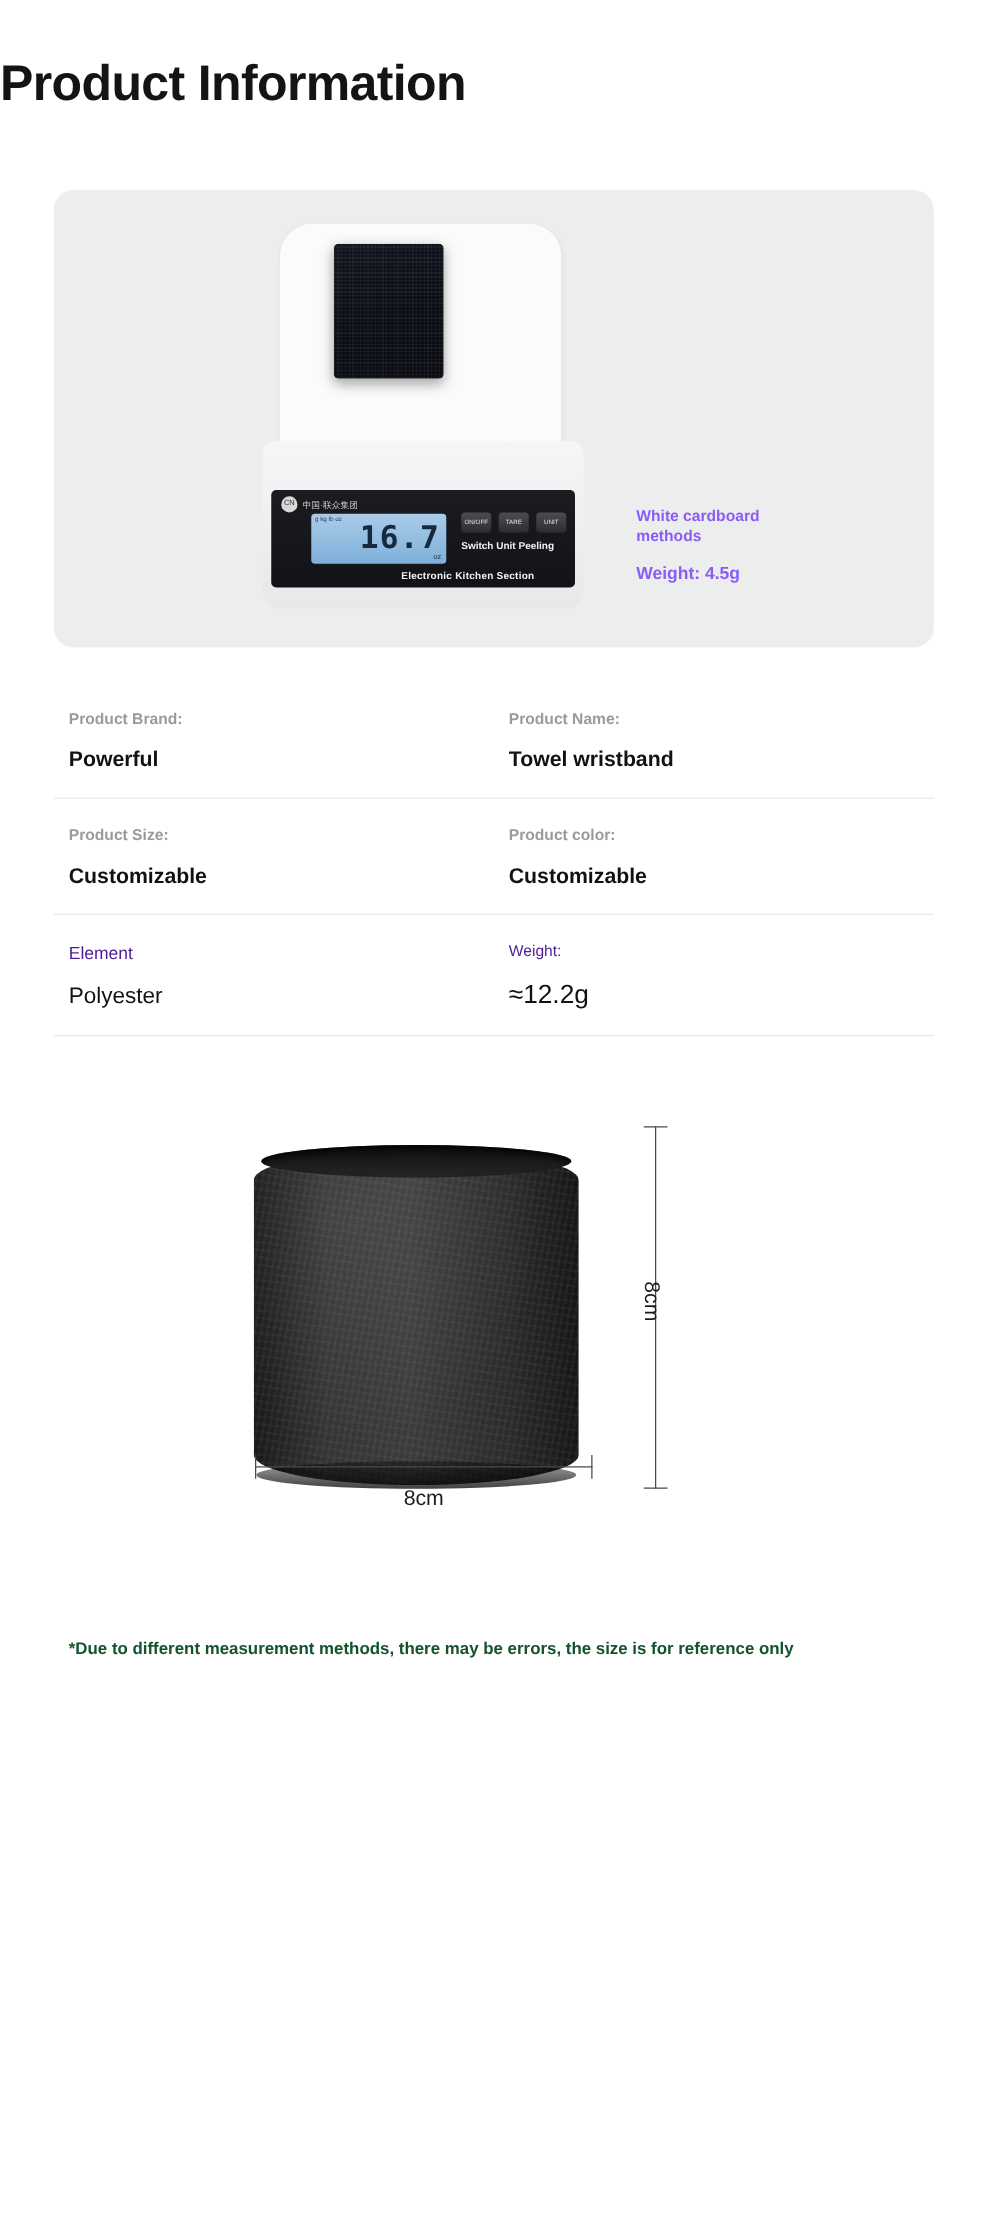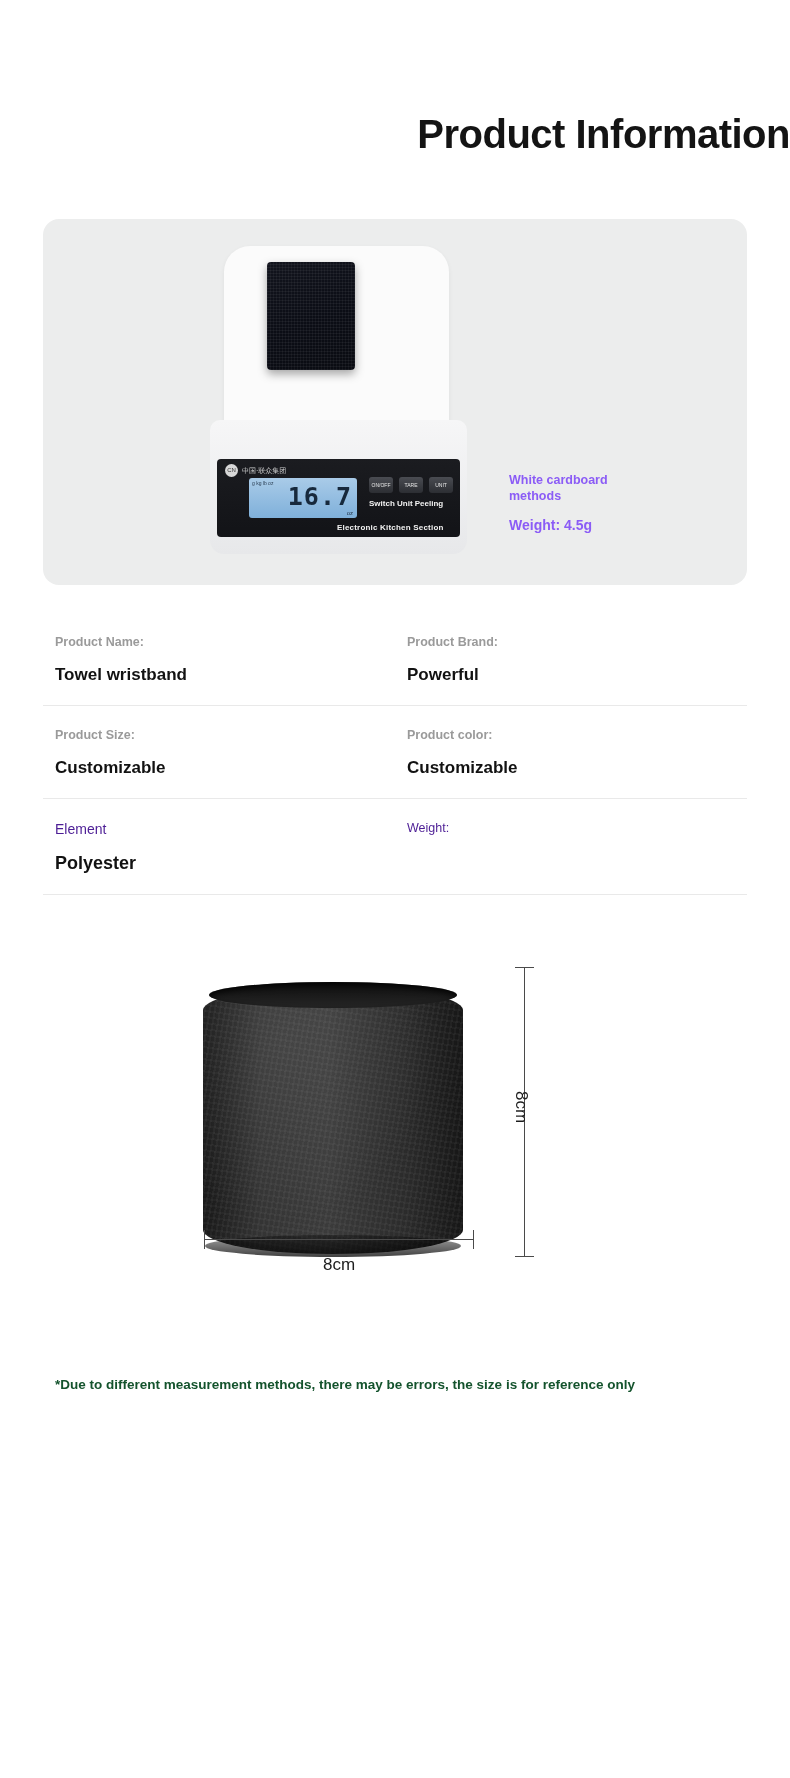--- a/index.html
+++ b/index.html
@@ -8,25 +8,25 @@
     height: 1778px;
     background: #ffffff;
     font-family: "Liberation Sans", sans-serif;
     color: #1a1a1a;
     overflow: hidden;
     position: relative;
   }
 
   
   .page-title {
-    text-align: right;
+    text-align: left;
     font-size: 40px;
     font-weight: bold;
     letter-spacing: -0.5px;
-    margin-top: 112px;
+    margin-top: 45px;
     color: #141414;
   }
 
   
   .photo-card {
     position: relative;
     margin: 62px 43px 0 43px;
     height: 366px;
     background: #eceded;
     border-radius: 16px;
@@ -146,21 +146,21 @@
     position: absolute;
     left: 152px;
     top: 40px;
     color: #f2f2f2;
     font-size: 8px;
     font-weight: bold;
     text-align: center;
   }
   .panel-caption2 {
     position: absolute;
-    left: 120px;
+    left: 104px;
     top: 64px;
     color: #f2f2f2;
     font-size: 8px;
     font-weight: bold;
     letter-spacing: 0.2px;
     text-align: center;
   }
   .card-note {
     position: absolute;
     left: 466px;
@@ -188,21 +188,21 @@
     color: #9a9a9a;
     margin-bottom: 16px;
   }
   .spec-value {
     font-size: 17px;
     font-weight: bold;
     color: #121212;
   }
   
   .spec-row.alt .spec-label { font-weight: normal; font-size: 14px; color: #4c1d95; }
-  .spec-row.alt .spec-value { font-weight: bold; font-size: 18px; }
+  .spec-row.alt .spec-value { font-weight: normal; font-size: 18px; }
   .spec-row.alt .spec-cell:nth-child(2) .spec-label { font-size: 12.5px; }
   .spec-row.alt .spec-cell:nth-child(2) .spec-value { font-size: 21px; }
 
   
   .figure {
     position: relative;
     height: 390px;
     margin: 48px 0 0 0;
   }
   .band {
@@ -343,47 +343,48 @@
     <div>White cardboard</div>
     <div>methods</div>
     <div class="weight">Weight: 4.5g</div>
   </div>
 </div>
 
 <div class="specs">
 
   <div class="spec-row">
     <div class="spec-cell">
+      <div class="spec-label">Product Brand:</div>
+      <div class="spec-value">Powerful</div>
+    </div>
+    <div class="spec-cell">
       <div class="spec-label">Product Name:</div>
       <div class="spec-value">Towel wristband</div>
     </div>
-    <div class="spec-cell">
-      <div class="spec-label">Product Brand:</div>
-      <div class="spec-value">Powerful</div>
-    </div>
   </div>
 
   <div class="spec-row">
     <div class="spec-cell">
       <div class="spec-label">Product Size:</div>
       <div class="spec-value">Customizable</div>
     </div>
     <div class="spec-cell">
       <div class="spec-label">Product color:</div>
       <div class="spec-value">Customizable</div>
     </div>
   </div>
 
   <div class="spec-row alt">
     <div class="spec-cell">
       <div class="spec-label">Element</div>
       <div class="spec-value">Polyester</div>
     </div>
     <div class="spec-cell">
       <div class="spec-label">Weight:</div>
+      <div class="spec-value">≈12.2g</div>
     </div>
   </div>
 </div>
 
 <div class="figure">
   <div class="band"></div>
 
   <div class="dim-v">
     <span class="cap-top"></span>
     <span class="cap-bot"></span>

